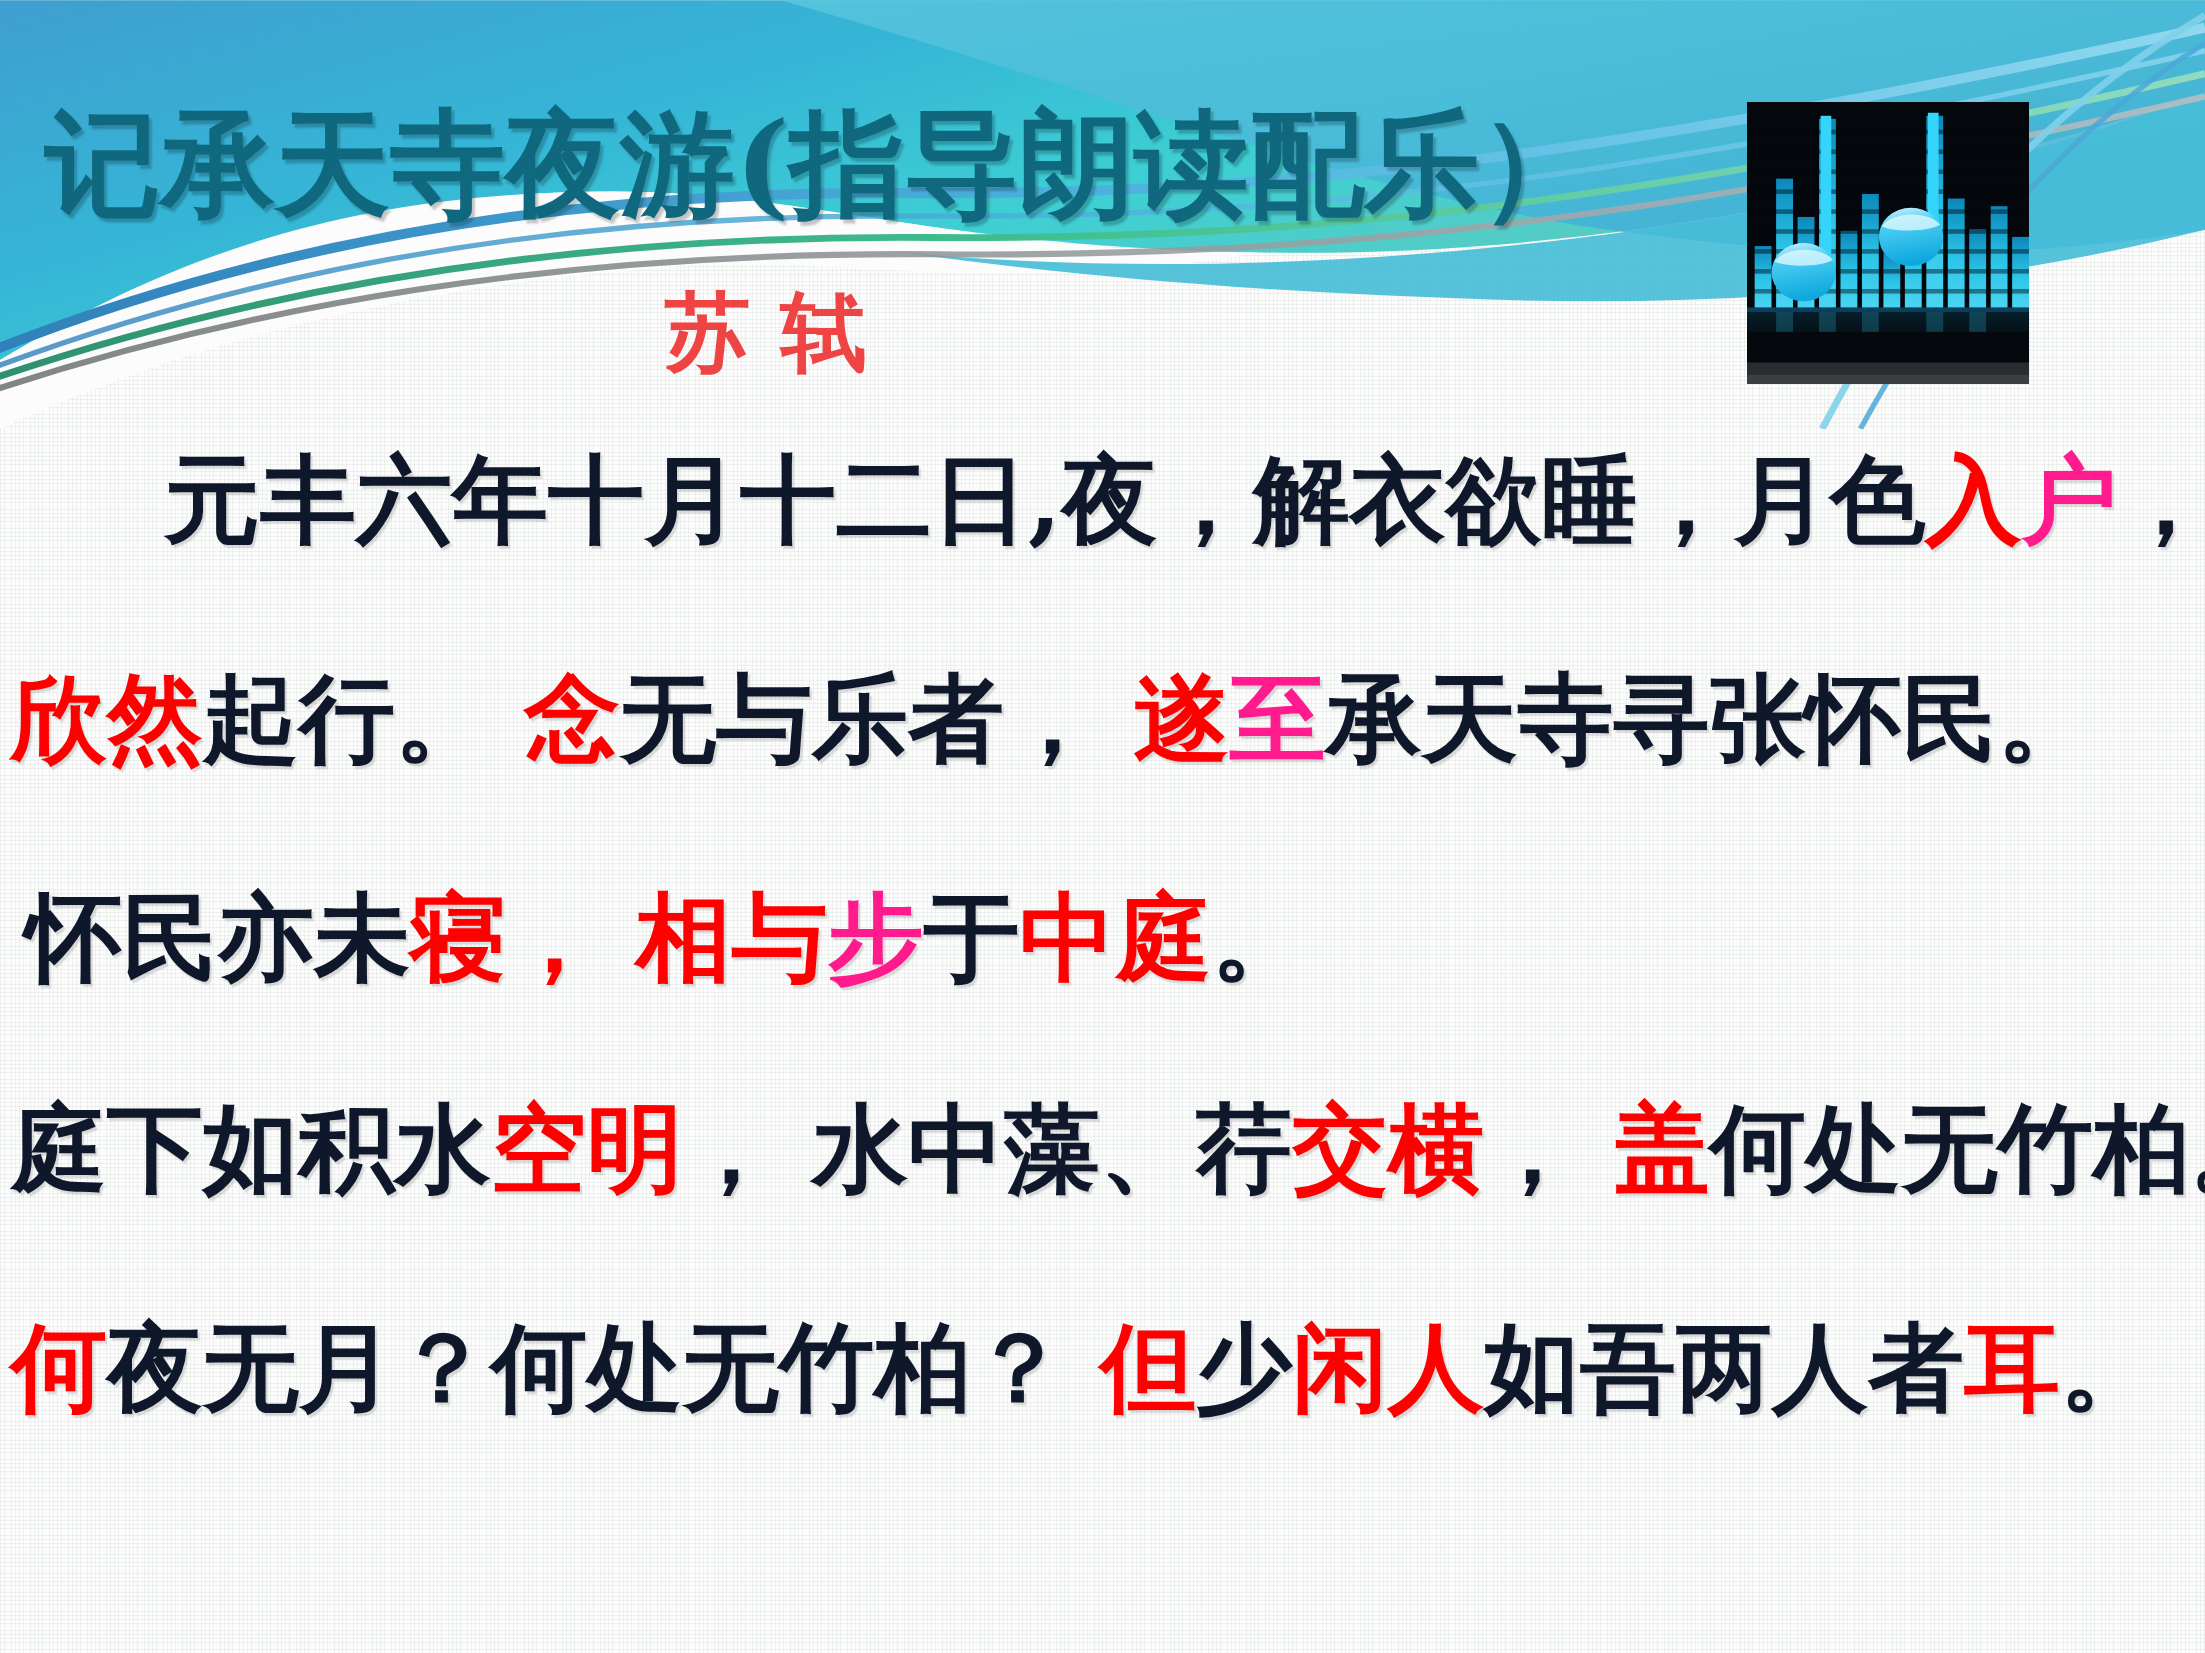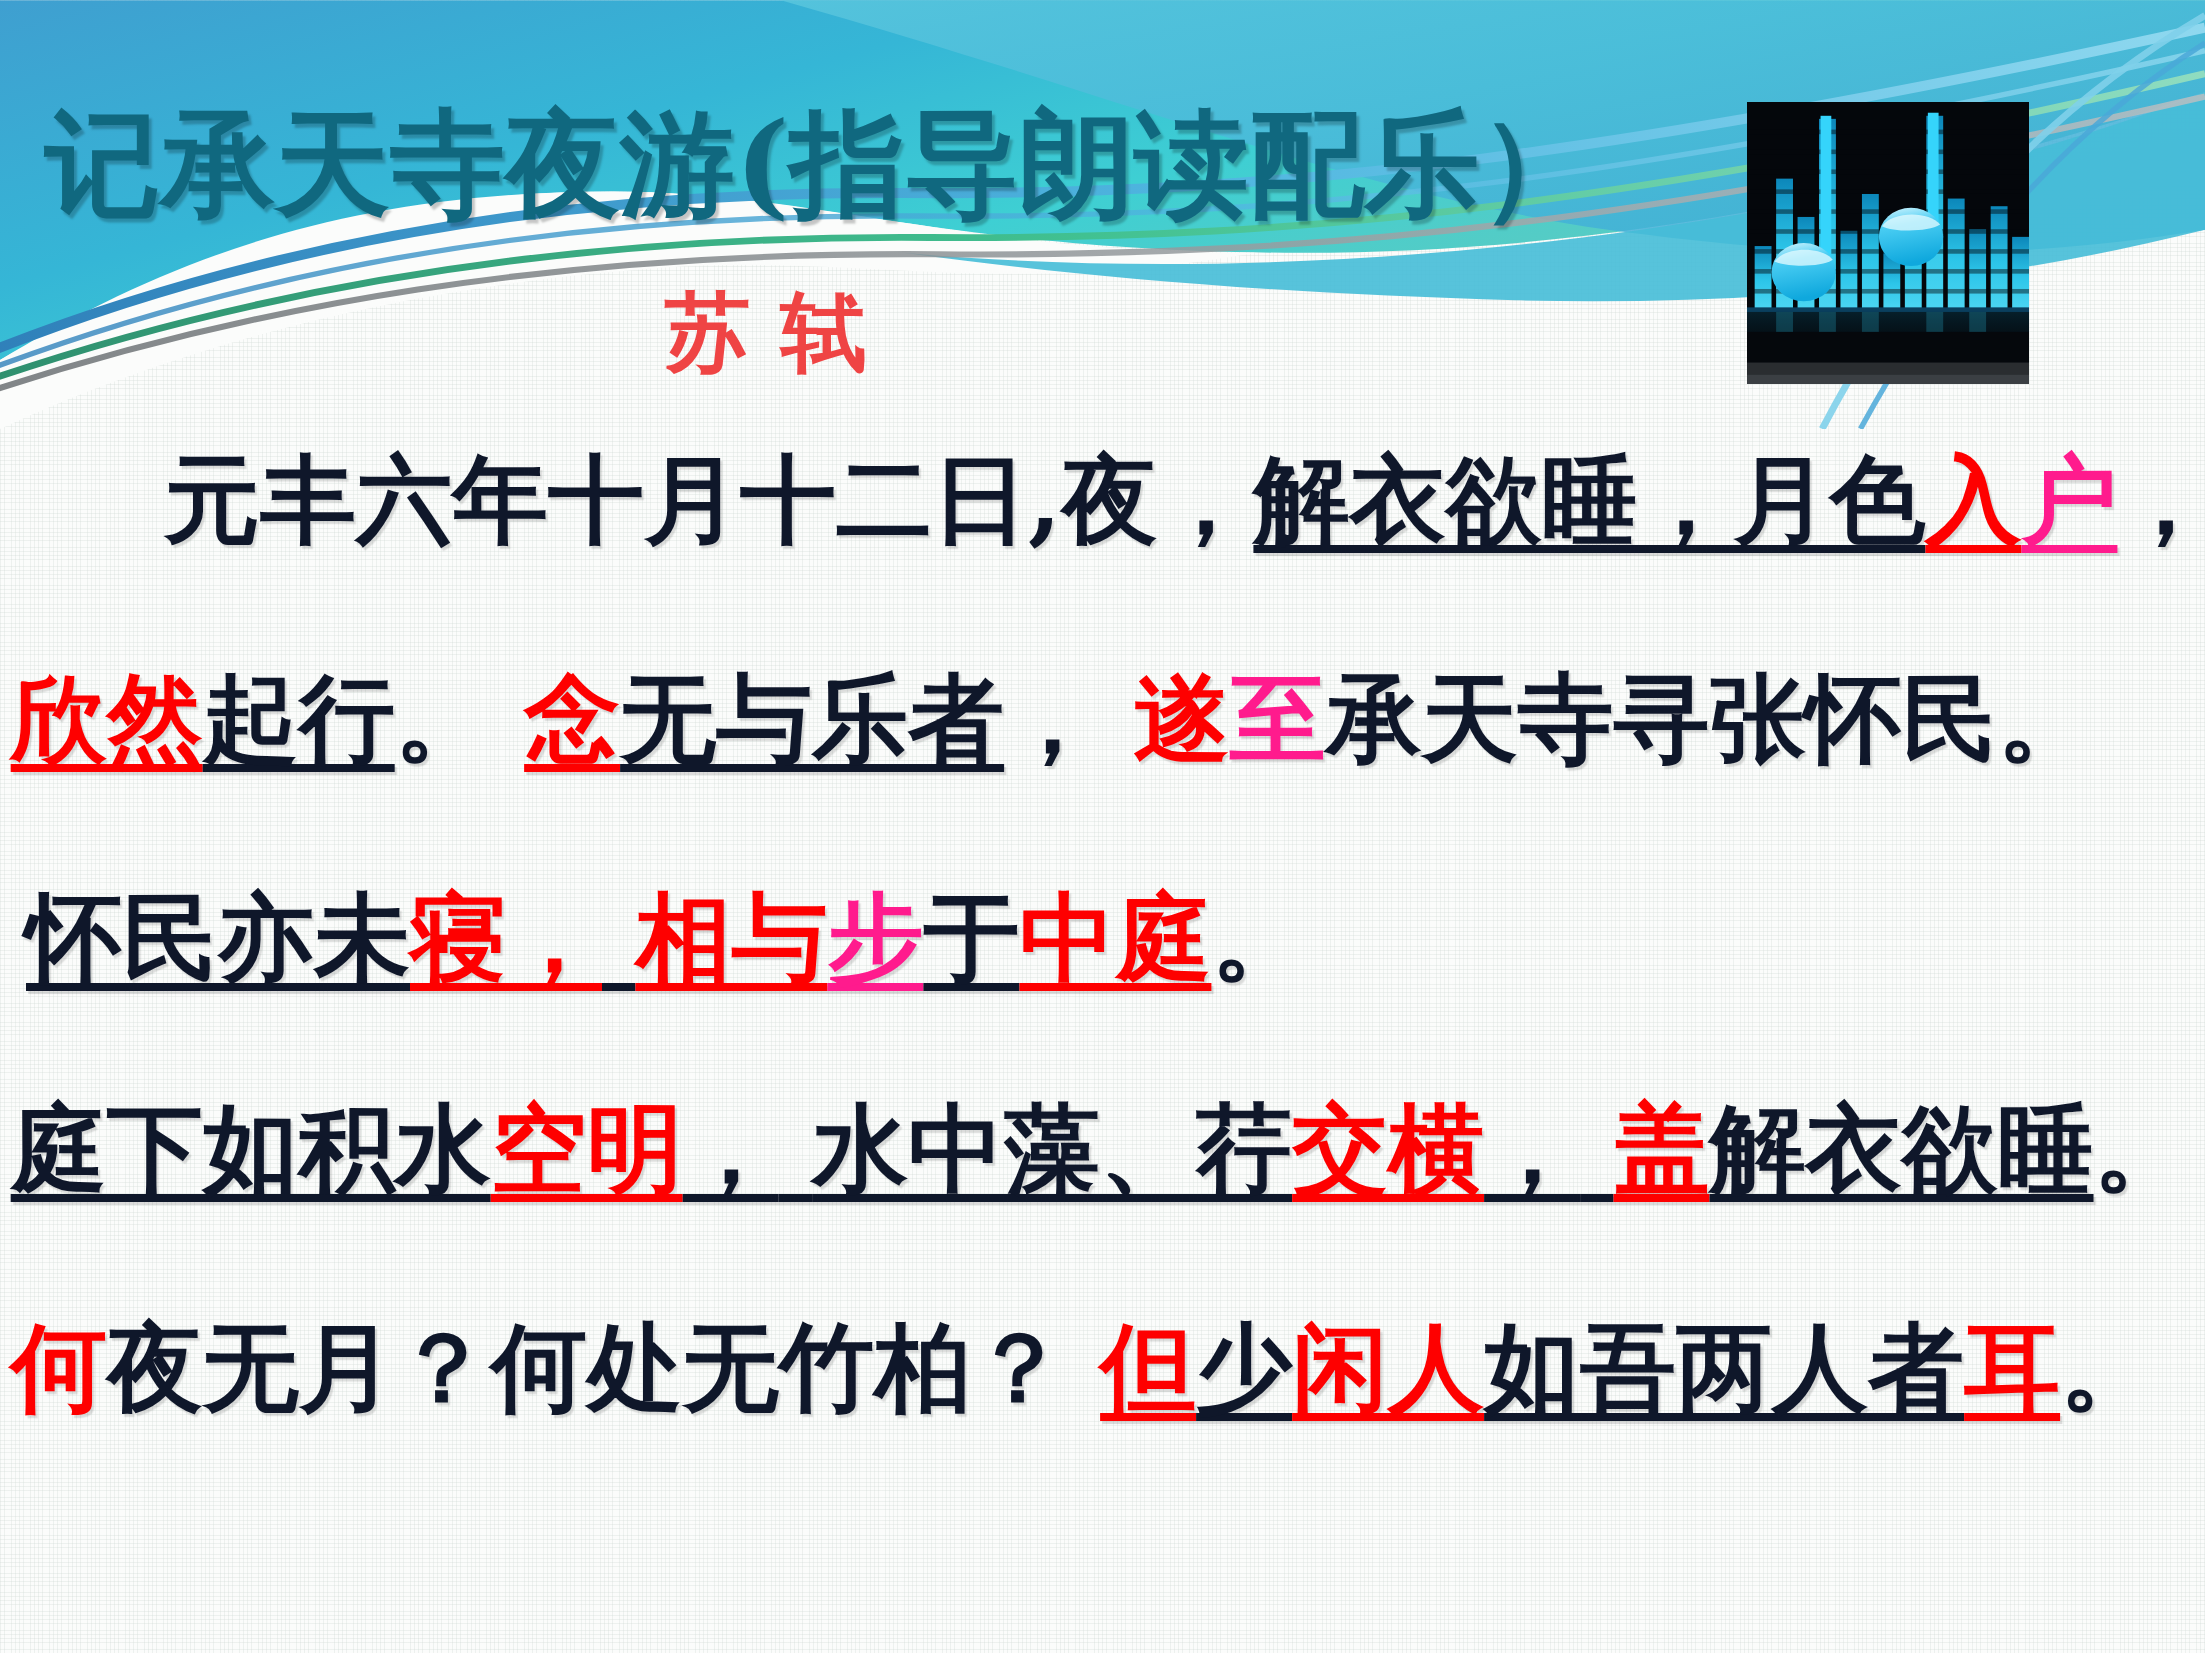--- a/index.html
+++ b/index.html
@@ -92,21 +92,21 @@
   }
   .l1 { margin: 23px 0 0 164px; }
   .l2 { margin: 123px 0 0 10.7px; }
   .l3 { margin: 123px 0 0 26px; }
   .l4 { margin: 115px 0 0 10.7px; }
   .l5 { margin: 123px 0 0 10.7px; }
 
   .g  { color: #0f172a; }           
   .r  { color: #fe0000; }           
   .p  { color: #ff1b8d; }           
-  .u  { text-decoration: underline; text-decoration-thickness: 8.4px;
+  .u  { text-decoration-thickness: 8.4px;
         text-underline-offset: 12.3px; }
 </style>
 </head>
 <body>
 
 <div id="slide">
 
   <div id="texture"></div>
 
   <div id="deco">
@@ -237,18 +237,18 @@
         <rect x="0" y="340" width="368" height="28" fill="#2a2d30"></rect>
         <rect x="0" y="356" width="368" height="12" fill="#3b3f43"></rect>
       </g>
     </svg>
   </div>
 
   <div id="body">
     <div class="line l1"><span class="g">元丰六年十月十二日,夜，</span><span class="g u">解衣欲睡，月色</span><span class="r u">入</span><span class="p u">户</span><span class="g">，</span></div>
     <div class="line l2"><span class="r u">欣然</span><span class="g u">起行</span><span class="g">。</span><span class="g"> </span><span class="r u">念</span><span class="g u">无与乐者</span><span class="g">，</span><span class="g"> </span><span class="r">遂</span><span class="p">至</span><span class="g">承天寺寻张怀民。</span></div>
     <div class="line l3"><span class="g u">怀民亦未</span><span class="r u">寝，</span><span class="g u"> </span><span class="r u">相与</span><span class="p u">步</span><span class="g u">于</span><span class="r u">中庭</span><span class="g">。</span></div>
-    <div class="line l4"><span class="g u">庭下如积水</span><span class="r u">空明</span><span class="g u">，</span><span class="g u"> </span><span class="g u">水中藻、荇</span><span class="r u">交横</span><span class="g u">，</span><span class="g u"> </span><span class="r u">盖</span><span class="g u">解衣欲睡</span><span class="g">。</span></div>
+    <div class="line l4"><span class="g u">庭下如积水</span><span class="r u">空明</span><span class="g u">，</span><span class="g u"> </span><span class="g u">水中藻、荇</span><span class="r u">交横</span><span class="g u">，</span><span class="g u"> </span><span class="r u">盖</span><span class="g u">何处无竹柏</span><span class="g">。</span></div>
     <div class="line l5"><span class="r">何</span><span class="g">夜无月？何处无竹柏？</span><span class="g"> </span><span class="r u">但</span><span class="g u">少</span><span class="r u">闲人</span><span class="g u">如吾两人者</span><span class="r u">耳</span><span class="g">。</span></div>
   </div>
 
 </div>
 
 
 </body></html>

